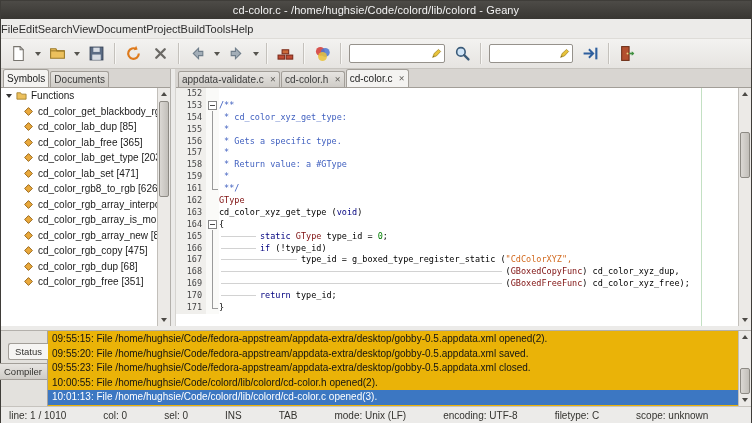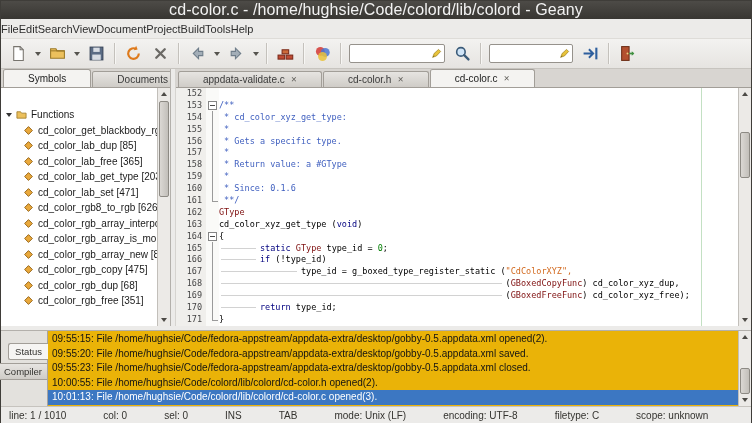--- a/index.html
+++ b/index.html
@@ -2,21 +2,21 @@
 <html style="--c-selection: #3c77c2; --c-comment: #3f5fbf; --c-keyword: #00007f; --c-type: #7f1010; --c-string: #d2691e; --c-number: #007f00; --c-long_line_marker: #c3e0c3;"><head>
 <meta charset="utf-8">
 <style>
   *{margin:0;padding:0;box-sizing:border-box}
   html,body{width:752px;height:423px;overflow:hidden}
   body{font-family:"Liberation Sans",sans-serif;background:#9a9a9a}
   .window{width:752px;height:423px;display:flex;flex-direction:column;border:1px solid #3f3d39;background:#ecebe9}
 
   
   .titlebar{height:18px;flex:0 0 18px;background:linear-gradient(#4d4b47,#383632);color:#f2f2f2;
-    font-size:16px;display:flex;align-items:center;justify-content:center;letter-spacing:.1px}
+    font-size:11px;display:flex;align-items:center;justify-content:center;letter-spacing:.1px}
 
   
   .menubar{height:20px;flex:0 0 20px;display:flex;background:#ecebe9;border-bottom:1px solid #dedcd8;font-size:11px}
   .menu-item{padding:0 0;display:flex;align-items:center;color:#2c2c2c}
 
   
   .toolbar{height:30px;flex:0 0 30px;display:flex;align-items:center;padding:0 4px;gap:1px;
     background:linear-gradient(#f3f2f0,#e6e4e1);border-bottom:1px solid #c7c4bf}
   .tbtn{height:24px;min-width:26px;display:flex;align-items:center;justify-content:center;border-radius:3px}
   .tdrop{width:11px;height:24px;display:flex;align-items:center;justify-content:center}
@@ -32,27 +32,27 @@
 
   
   .main{flex:0 0 257px;height:257px;display:flex;min-height:0}
   .sidebar{width:170px;flex:0 0 170px;display:flex;flex-direction:column;border-right:1px solid #b3b0ab}
   .splitter{width:5px;flex:0 0 5px;background:#ecebe9;border-right:1px solid #d6d4d0}
   .editor-pane{flex:1;display:flex;flex-direction:column;min-width:0}
 
   
   .nbbar{height:19px;flex:0 0 19px;display:flex;align-items:flex-end;background:#d8d5d1;
     border-bottom:1px solid #a29e98;padding-left:2px;gap:1px;overflow:hidden}
-  .nbtab{height:16px;display:flex;align-items:center;padding:0 24px;font-size:10px;color:#3a3a3a;
+  .nbtab{height:16px;display:flex;align-items:center;padding:0 3px;font-size:10px;color:#3a3a3a;
     background:linear-gradient(#e6e4e1,#cfccc7);border:1px solid #a29e98;border-bottom:none;border-radius:2.5px 2.5px 0 0;white-space:nowrap}
   .nbtab.active{height:19px;background:#f4f3f1;margin-bottom:-1px;border-bottom:1px solid #f4f3f1;color:#1c1c1c}
   .nbtab .x{margin-left:6px;font-size:7.5px;color:#5d5b57;line-height:1}
 
   
-  .tree{flex:1;background:#fff;position:relative;overflow:hidden;font-size:10px;color:#1a1a1a;padding-top:19px}
+  .tree{flex:1;background:#fff;position:relative;overflow:hidden;font-size:10px;color:#1a1a1a;padding-top:0}
   .trow{height:15.5px;display:flex;align-items:center;white-space:nowrap;overflow:hidden}
   .trow.root{padding-left:3px}
   .trow.item{padding-left:22px}
   .texp{width:10px;height:10px;margin-right:2px;display:flex;align-items:center;justify-content:center}
   .texp::after{content:"";border-left:3.5px solid transparent;border-right:3.5px solid transparent;border-top:4.5px solid #333}
   .ticon{margin-right:4px}
   .ticon svg{width:11px;height:11px;display:block}
 
   
   .sb{position:absolute;right:0;top:0;bottom:0;width:13px;background:#eceae7;border-left:1px solid #c2bfba;z-index:6}
@@ -450,27 +450,20 @@
               <div class="code"><span class="cmt"> * Return value: a #GType</span></div>
             </div>
             <div class="erow">
               <div class="gut">159</div>
               <div class="fold line">
                 <div class="vl"></div>
               </div>
               <div class="code"><span class="cmt"> *</span></div>
             </div>
             <div class="erow">
-              <div class="gut">160</div>
-              <div class="fold line">
-                <div class="vl"></div>
-              </div>
-              <div class="code"><span class="cmt"> * Since: 0.1.6</span></div>
-            </div>
-            <div class="erow">
               <div class="gut">161</div>
               <div class="fold end">
                 <div class="vl"></div>
                 <div class="hl"></div>
               </div>
               <div class="code"><span class="cmt"> **/</span></div>
             </div>
             <div class="erow">
               <div class="gut">162</div>
               <div class="fold "></div>

